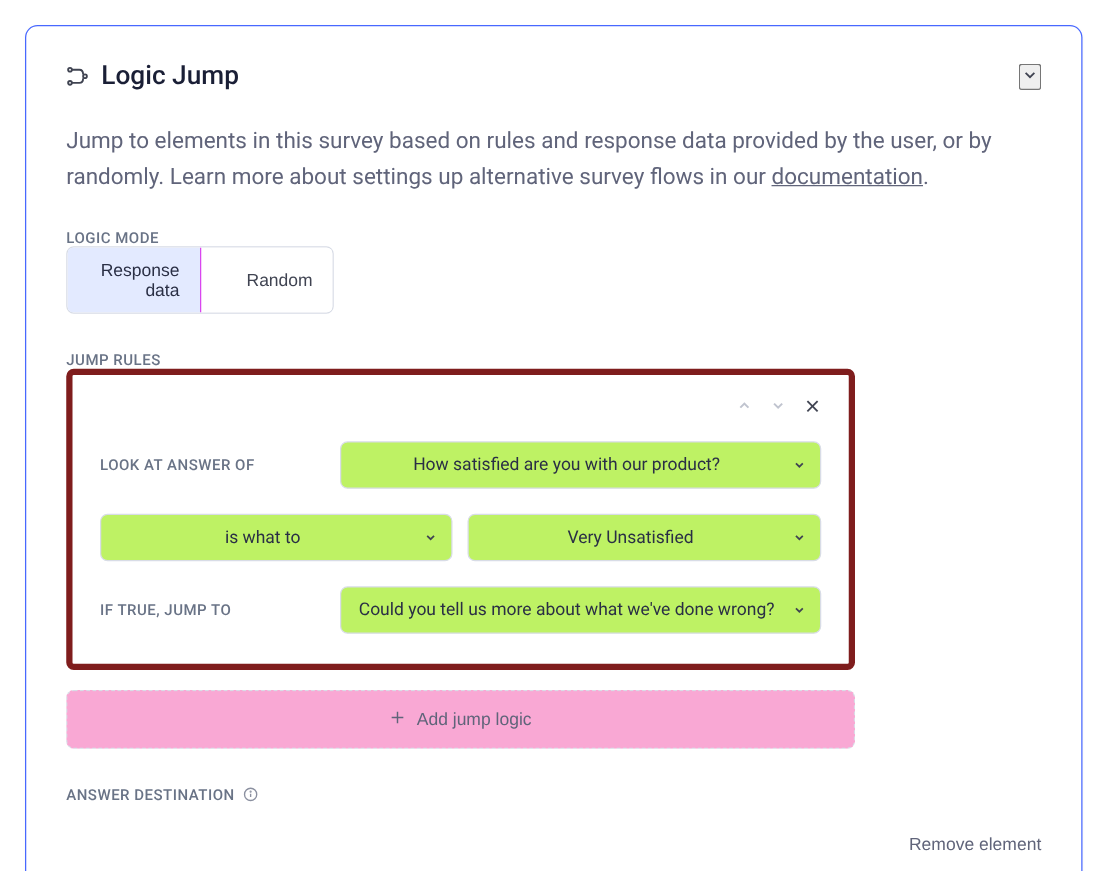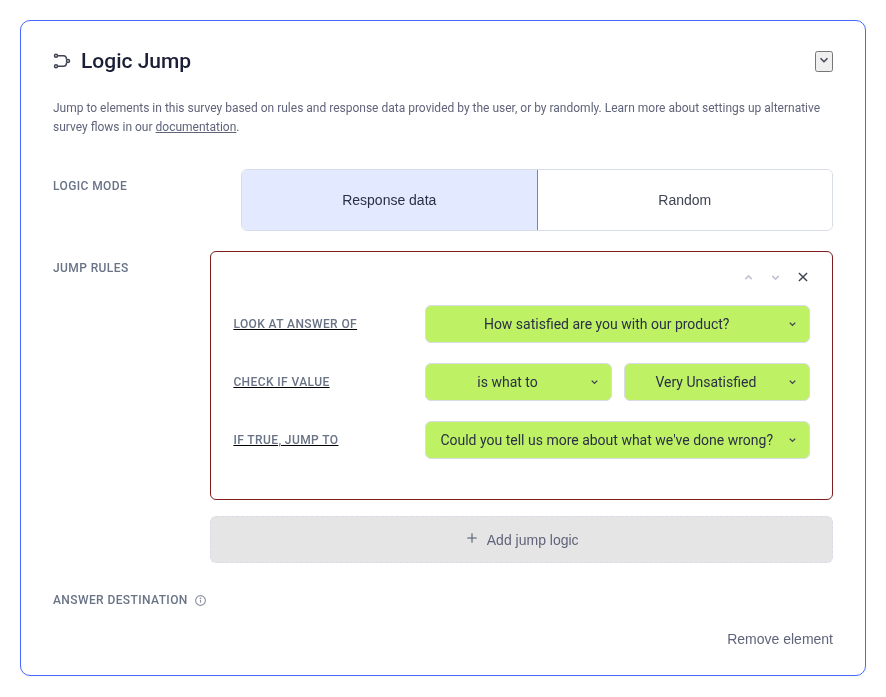--- a/index.html
+++ b/index.html
@@ -38,33 +38,34 @@
     }
     .panel-title {
       font-size: 21px;
       font-weight: 500;
       color: #1a1f36;
     }
     .chevron-down {
       color: #404452;
     }
     .description {
-      font-size: 12px;
+      font-size: 18px;
       color: #60647a;
       line-height: 1.6;
-      margin-bottom: 32px;
+      margin-bottom: 16px;
     }
     .doc-link {
       color: #60647a;
       text-decoration: underline;
     }
     .row {
       display: flex;
       align-items: flex-start;
       margin-bottom: 20px;
+      flex-direction: column;
     }
     .row-label {
       width: 188px;
       font-size: 12px;
       font-weight: 500;
       letter-spacing: 0.4px;
       color: #697386;
       padding-top: 10px;
       display: flex;
       align-items: center;
@@ -74,40 +75,39 @@
       flex: 1;
     }
     .segmented {
       display: flex;
       border: 1px solid #d8dce6;
       border-radius: 6px;
       overflow: hidden;
     }
     .segmented-btn {
       flex: 1;
-      padding: 22px 16px;
+      padding: 10px 16px;
       font-size: 14px;
       border: none;
       background: #fff;
       color: #404452;
       cursor: pointer;
-      text-align: center;
+      text-align: right;
     }
     .segmented-btn.active {
       background: #e3eaff;
       color: #2a2f45;
     }
     .segmented-btn + .segmented-btn {
       border-left: 1px solid #d946ef;
     }
     .rules-box {
-      border: 1px solid #7f1d1d;
+      border: 5px solid #7f1d1d;
       border-radius: 6px;
       padding: 18px 22px 24px 22px;
-      text-decoration: underline;
     }
     .rule-controls {
       display: flex;
       justify-content: flex-end;
       gap: 14px;
       margin-bottom: 18px;
     }
     .rule-controls button {
       background: none;
       border: none;
@@ -120,21 +120,21 @@
     .rule-controls button.disabled {
       color: #c0c4cf;
       cursor: default;
     }
     .rule-row {
       display: flex;
       align-items: center;
       margin-bottom: 20px;
     }
     .rule-row:last-child {
-      margin-bottom: 16px;
+      margin-bottom: 0;
     }
     .rule-label {
       width: 192px;
       font-size: 12px;
       font-weight: 500;
       letter-spacing: 0.4px;
       color: #697386;
     }
     .rule-fields {
       flex: 1;
@@ -173,21 +173,21 @@
       border: 1px dashed #d8dce6;
       border-radius: 6px;
       padding: 14px;
       display: flex;
       align-items: center;
       justify-content: center;
       gap: 8px;
       color: #60647a;
       font-size: 14px;
       cursor: pointer;
-      background: #e5e5e5;
+      background: #f9a8d4;
       width: 100%;
       margin-top: 16px;
     }
     .info-icon {
       display: inline-flex;
       color: #8b90a0;
     }
     .footer {
       display: flex;
       justify-content: flex-end;
@@ -283,21 +283,20 @@
               <span class="select-chevron">
                 <svg width="11" height="11" viewBox="0 0 24 24" fill="none" stroke="currentColor" stroke-width="3">
                     <polyline points="6 9 12 15 18 9"></polyline>
                   </svg>
               </span>
             </div>
           </div>
         </div>
 
         <div class="rule-row">
-          <div class="rule-label">CHECK IF VALUE</div>
           <div class="rule-fields">
             <div class="select-wrap">
               <button class="select">is what to</button>
               <span class="select-chevron">
                 <svg width="11" height="11" viewBox="0 0 24 24" fill="none" stroke="currentColor" stroke-width="3">
                     <polyline points="6 9 12 15 18 9"></polyline>
                   </svg>
               </span>
             </div>
             <div class="select-wrap">

